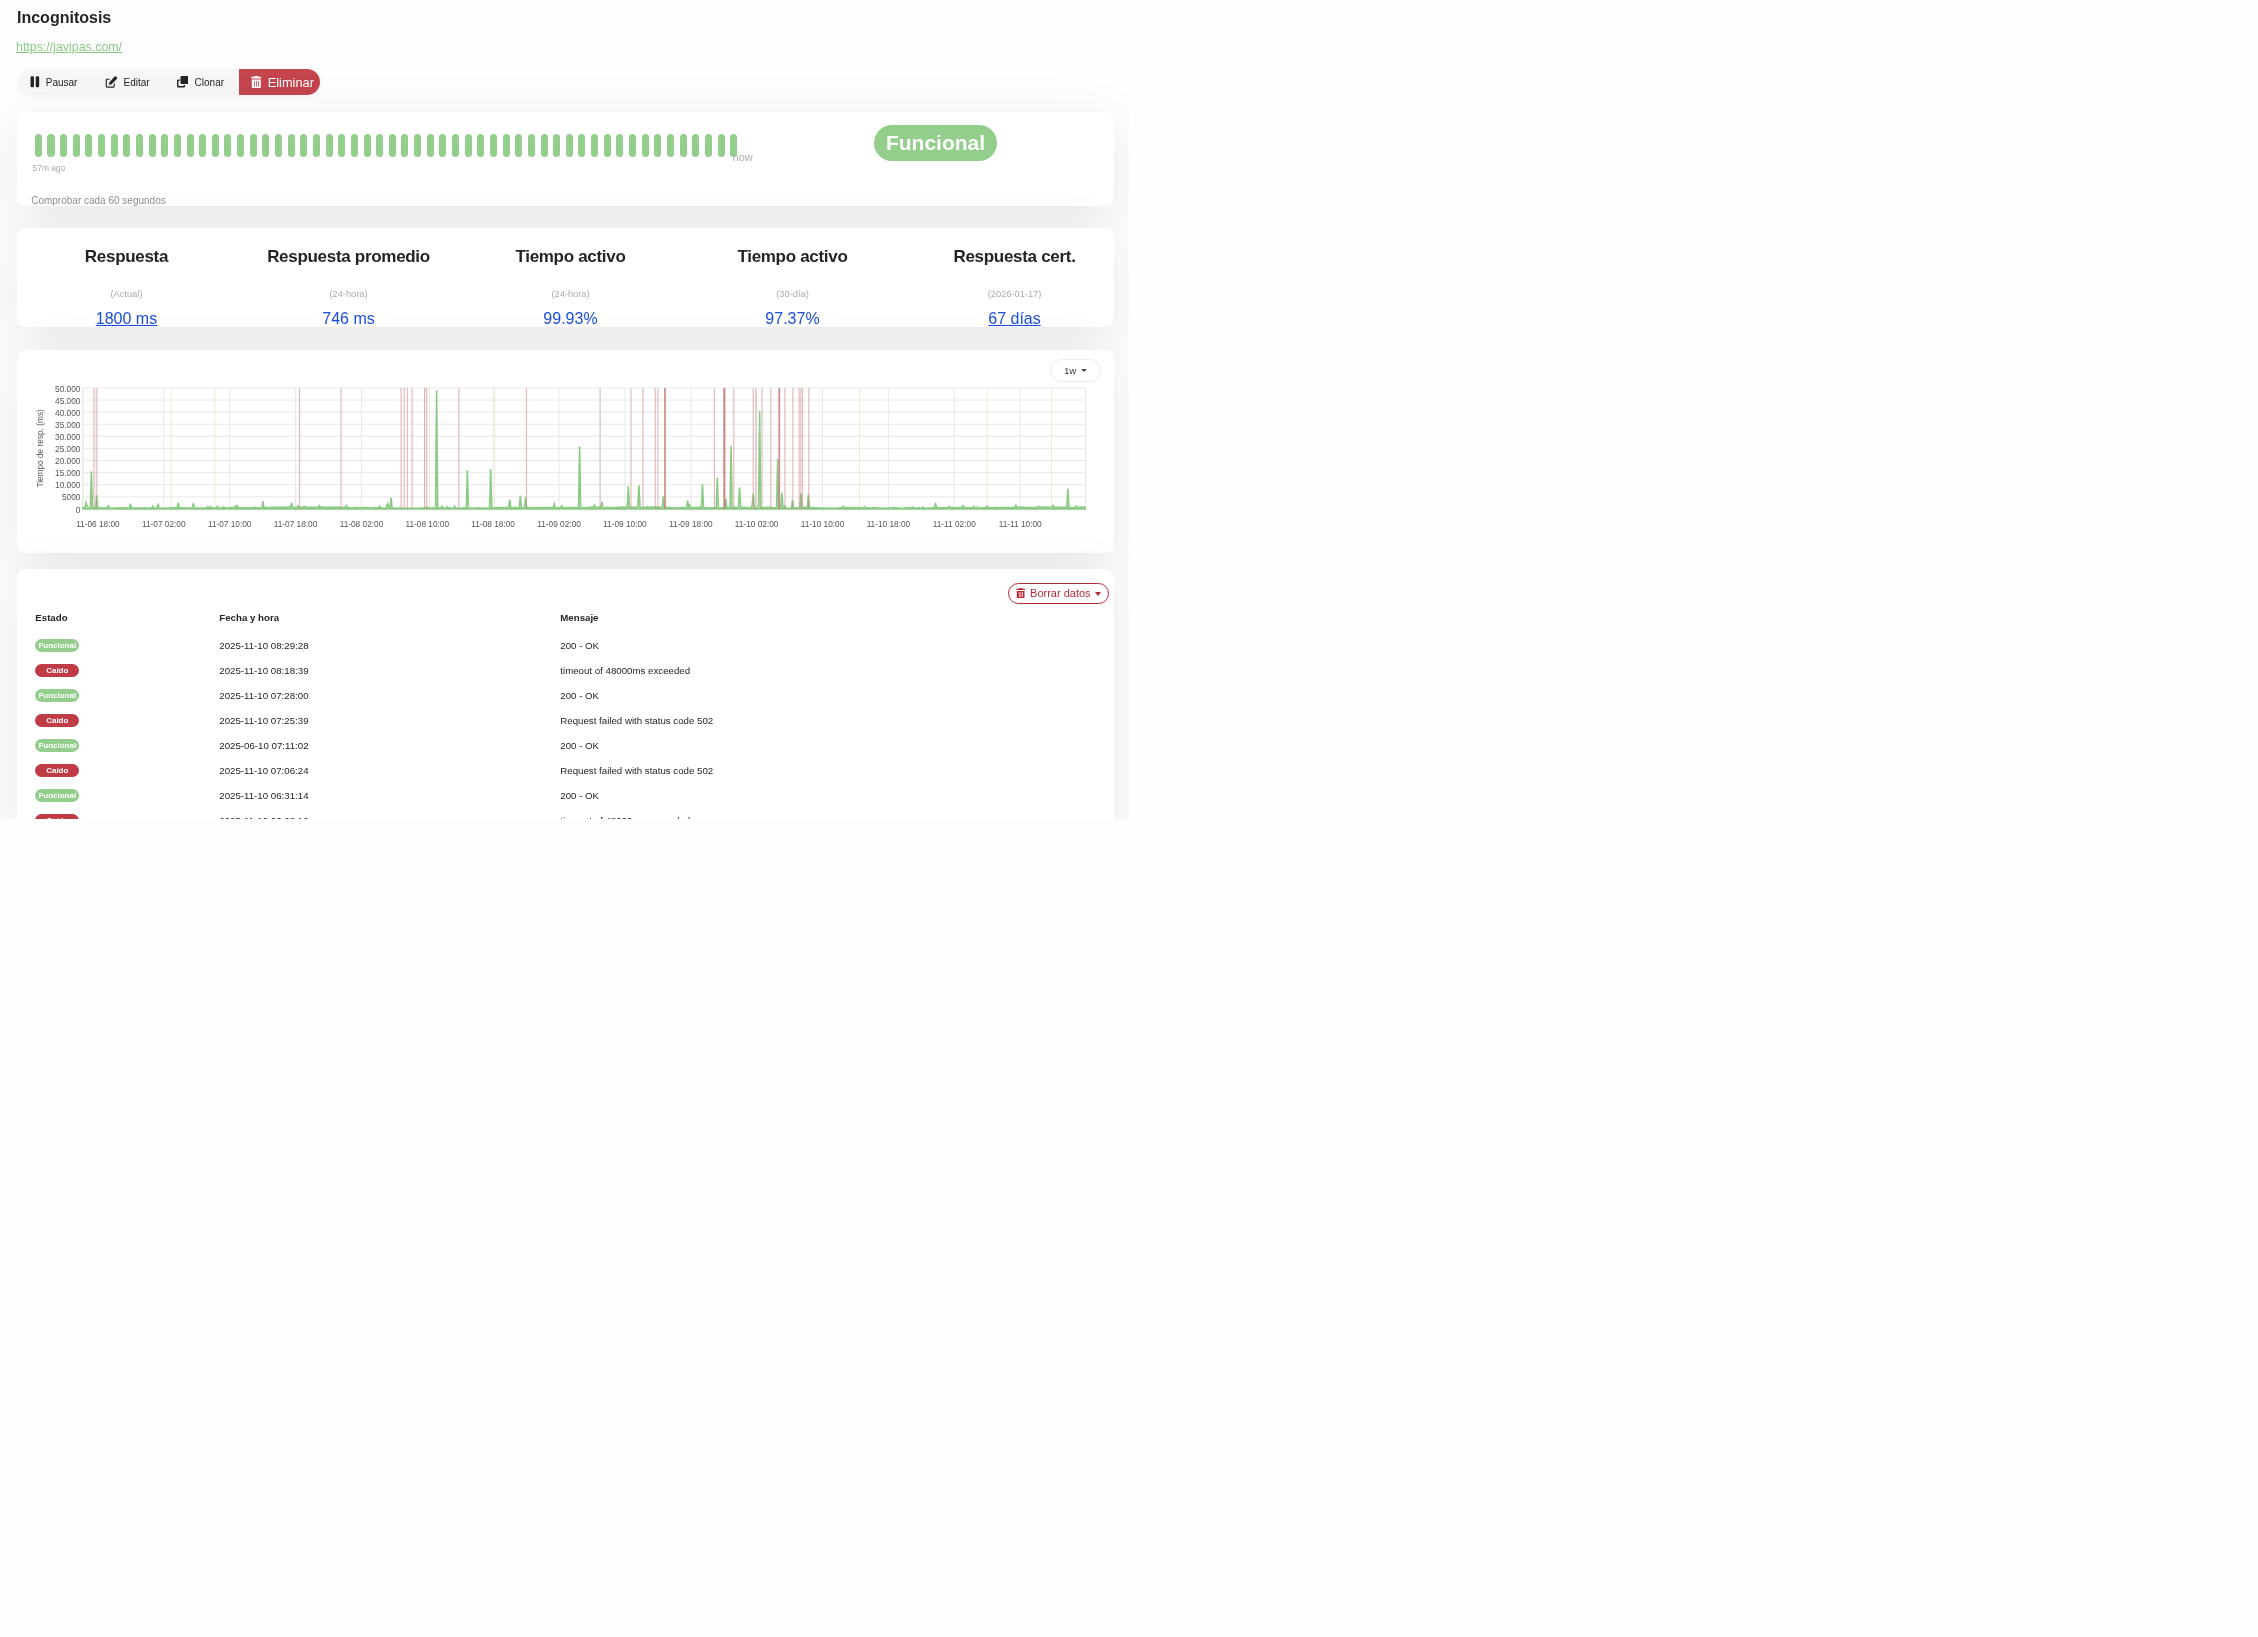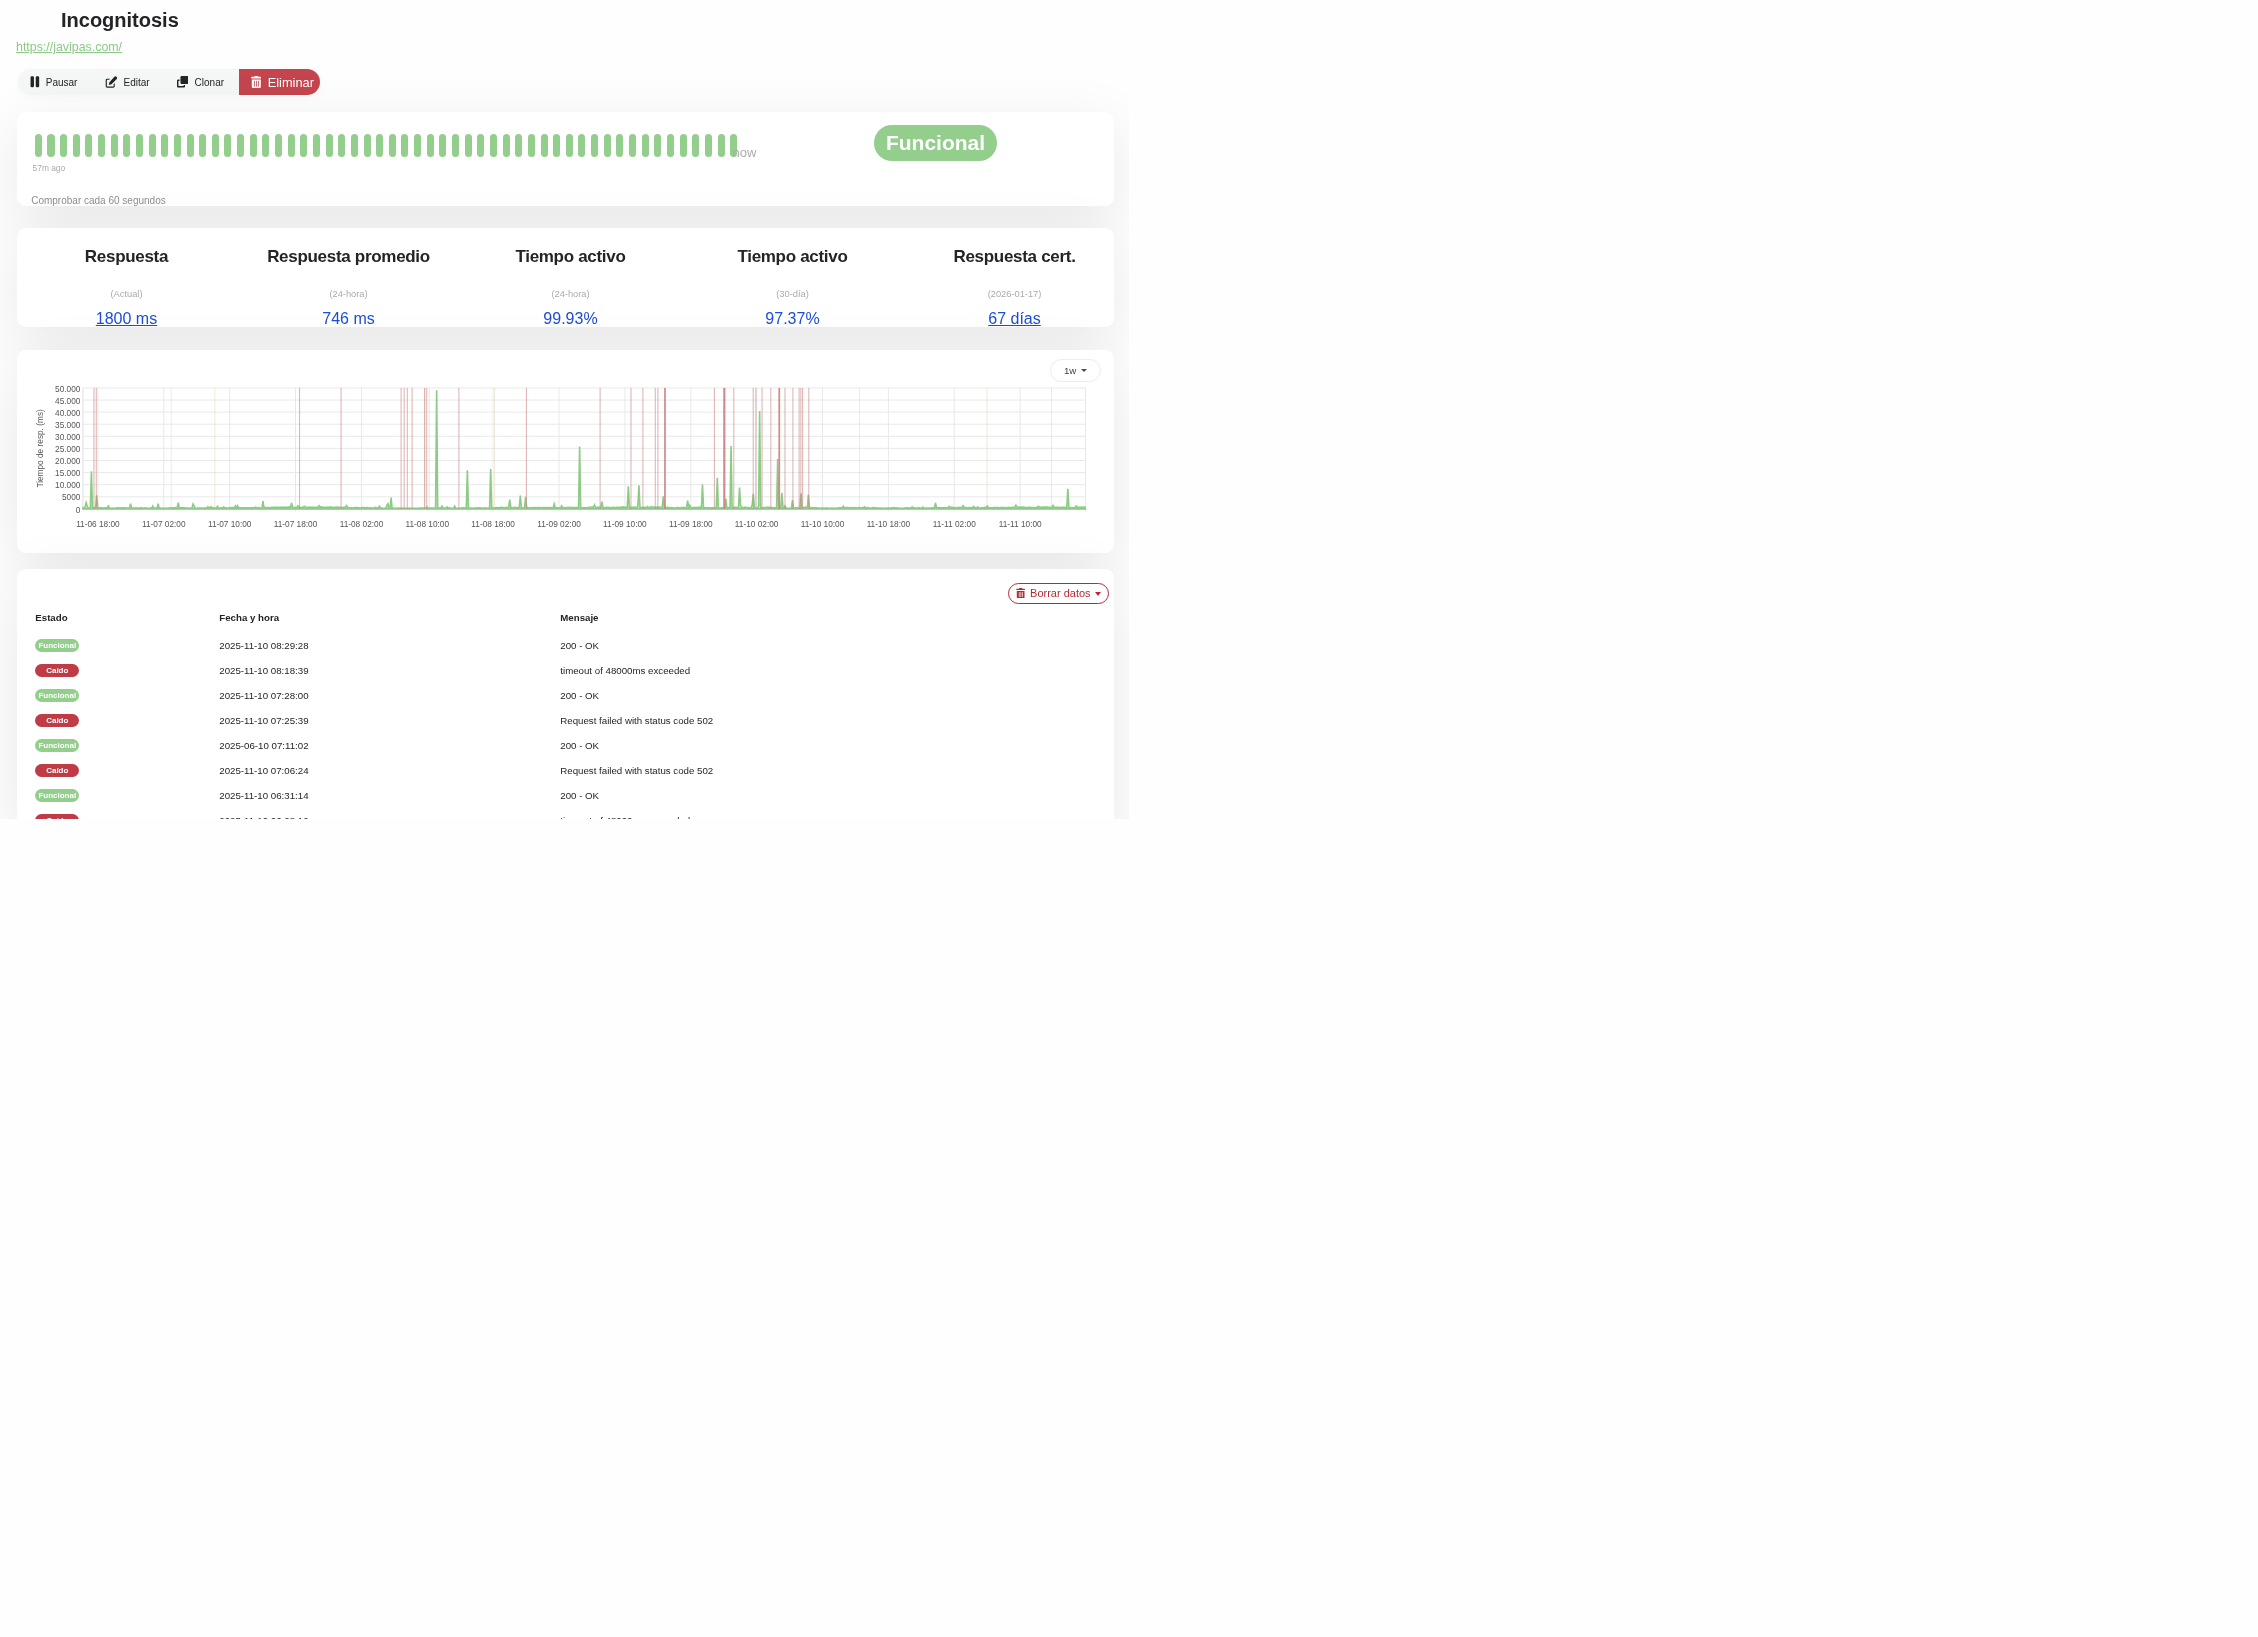--- a/index.html
+++ b/index.html
@@ -26,23 +26,22 @@
 .card{
   position:absolute;
   left:16.6px;
   width:1097px;
   background:#fff;
   border-radius:8.8px;
   box-shadow:0 16px 62px rgba(0,0,0,0.09);
 }
 h1.title{
   position:absolute;left:17px;top:9.4px;
-  font-size:20px;font-weight:700;color:var(--dark);letter-spacing:-0.4px;
+  font-size:16px;font-weight:700;color:var(--dark);letter-spacing:-0.4px;
   letter-spacing:0;
-  margin-left:44px;
 }
 a.url{
   position:absolute;left:16px;top:40px;
   font-size:12.4px;color:var(--green-link);
   text-decoration:underline;font-weight:400;text-align:center;
 }
 
 .btngroup{
   position:absolute;left:18.4px;top:69px;height:26px;
   display:flex;border-radius:50rem;overflow:hidden;
@@ -60,21 +59,21 @@
 .btn.clonar{width:74px}
 .btn.eliminar{width:81px;background:var(--red-btn);color:#fff;font-size:12.8px}
 
 .card1{top:112px;height:94px}
 .beats{position:absolute;left:0;top:22px;height:23px}
 .beat{
   position:absolute;top:0;width:7.6px;height:23px;border-radius:4.4px;
   background:var(--green);
 }
 .hb-ago{position:absolute;left:16px;top:51px;font-size:8.4px;color:var(--gray1)}
-.hb-now{position:absolute;left:716px;top:33px;font-size:13px;color:var(--gray1)}
+.hb-now{position:absolute;left:716px;top:39px;font-size:11px;color:var(--gray1)}
 .hb-check{position:absolute;left:14.6px;top:83px;font-size:10px;color:var(--gray2)}
 
 .card2{top:228px;height:99px;display:flex;padding:19.4px 0 0 0}
 .stat{flex:0 0 222px;width:222px;text-align:center}
 .stat:first-child{margin-left:-1.1px}
 .stat h4{font-size:17px;font-weight:700;color:var(--dark);margin-bottom:22px;letter-spacing:-0.3px}
 .stat .sub{font-size:9.3px;color:var(--gray1);margin-bottom:10.6px}
 .stat .val{font-size:16px;color:#1d4ed8}
 .stat .val.u{text-decoration:underline}
 

